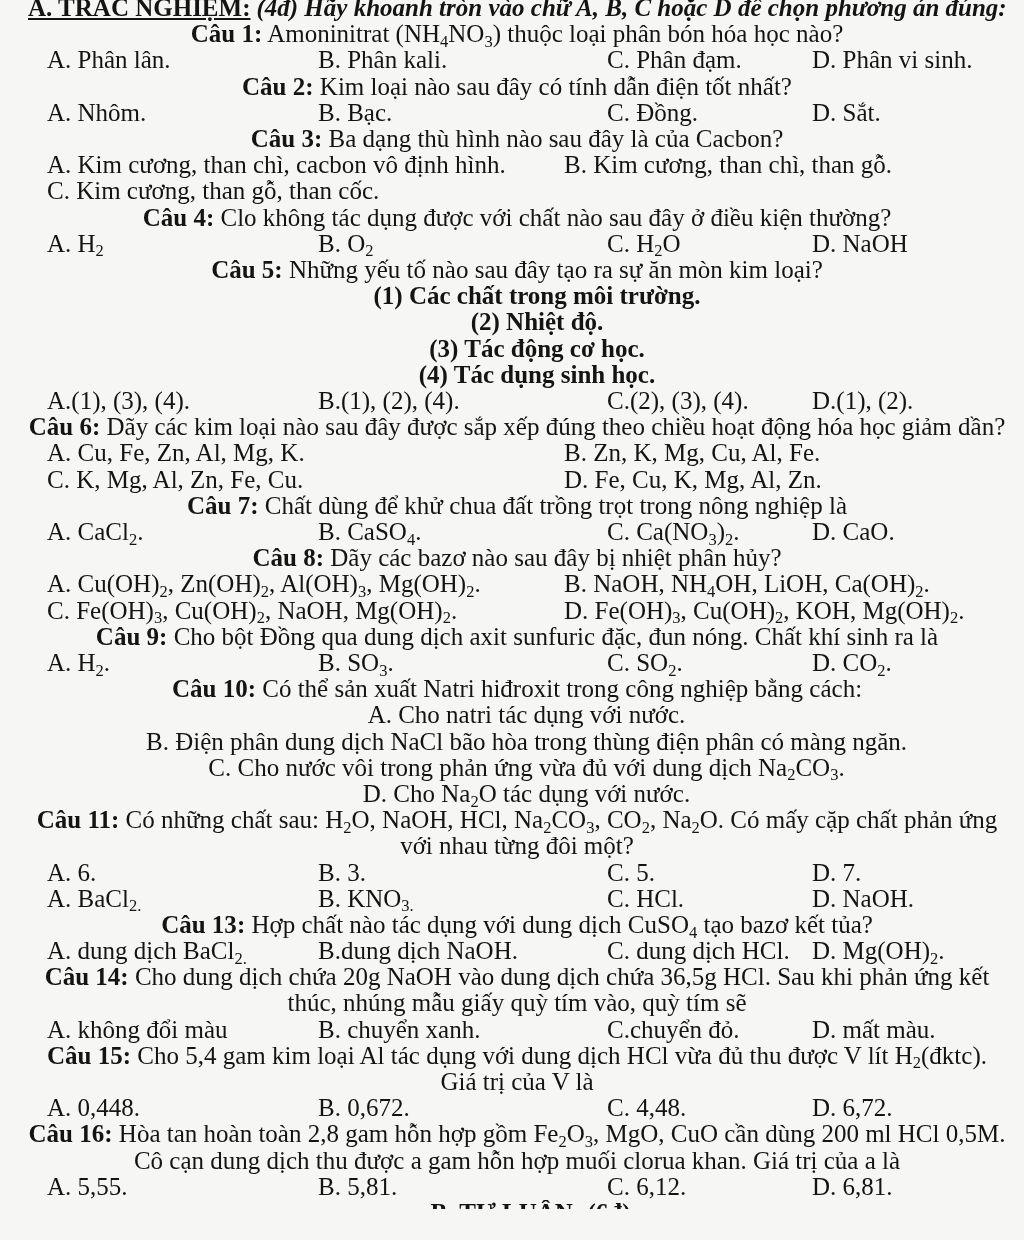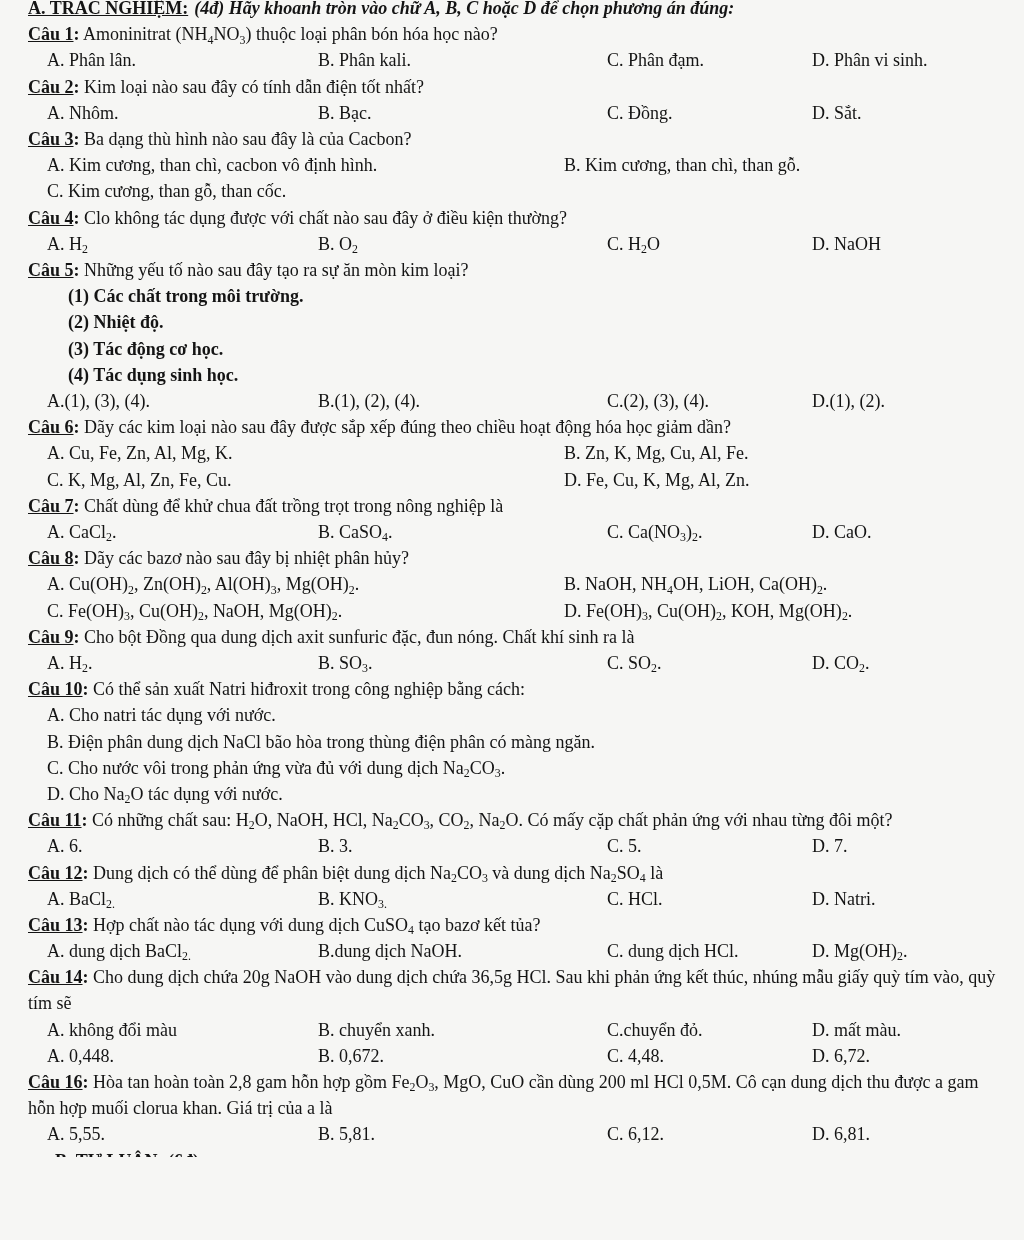--- a/index.html
+++ b/index.html
@@ -3,28 +3,28 @@
 <meta charset="utf-8">
 <style>
   html,body{margin:0;padding:0;}
   body{
     width:1024px;height:1240px;overflow:hidden;
     background:#f6f6f4;
     font-family:"Liberation Serif","DejaVu Serif",serif;
   }
   .page{
     position:relative;width:1024px;height:1240px;overflow:hidden;
-    color:#141414;font-size:18px;line-height:26.2px;
+    color:#141414;font-size:25px;line-height:26.2px;text-align:center;
   }
   .content{position:absolute;top:-5px;left:0;right:0;padding:0 18px 0 28px;}
   .hdr{white-space:nowrap;}
   .hlabel{font-weight:bold;text-decoration:underline;}
   .hnote{font-weight:bold;font-style:italic;margin-left:6px;}
   .qline{}
-  .qlabel{font-weight:bold;text-decoration:underline;}
+  .qlabel{font-weight:bold;}
   .qcolon{font-weight:bold;}
   .item{padding-left:40px;font-weight:bold;}
   .optline{padding-left:19px;}
   .optrow{position:relative;height:26.2px;}
   .opt{position:absolute;top:0;white-space:nowrap;}
   .c0{left:19px;}
   .c1{left:290px;}
   .c2{left:579px;}
   .c3{left:784px;}
   .g0{left:19px;}
@@ -142,26 +142,25 @@
         <div>
           <div class="qline"><span class="qlabel">Câu 11</span><span class="qcolon">:</span> Có những chất sau: H<sub>2</sub>O, NaOH, HCl, Na<sub>2</sub>CO<sub>3</sub>, CO<sub>2</sub>, Na<sub>2</sub>O. Có mấy cặp chất phản ứng với nhau từng đôi một?</div>
           <div class="optrow">
             <span class="opt c0">A. 6.</span>
             <span class="opt c1">B. 3.</span>
             <span class="opt c2">C. 5.</span>
             <span class="opt c3">D. 7.</span>
           </div>
         </div>
         <div>
-          <div class="qline"><span class="qlabel">Câu 12</span><span class="qcolon">:</span> Dung dịch có thể dùng để phân biệt dung dịch Na<sub>2</sub>CO<sub>3</sub> và dung dịch Na<sub>2</sub>SO<sub>4</sub> là</div>
           <div class="optrow">
             <span class="opt c0">A. BaCl<sub>2.</sub></span>
             <span class="opt c1">B. KNO<sub>3.</sub></span>
             <span class="opt c2">C. HCl.</span>
-            <span class="opt c3">D. Natri.</span>
+            <span class="opt c3">D. NaOH.</span>
           </div>
         </div>
         <div>
           <div class="qline"><span class="qlabel">Câu 13</span><span class="qcolon">:</span> Hợp chất nào tác dụng với dung dịch CuSO<sub>4</sub> tạo bazơ kết tủa?</div>
           <div class="optrow">
             <span class="opt c0">A. dung dịch BaCl<sub>2.</sub></span>
             <span class="opt c1">B.dung dịch NaOH.</span>
             <span class="opt c2">C. dung dịch HCl.</span>
             <span class="opt c3">D. Mg(OH)<sub>2</sub>.</span>
           </div>
@@ -169,20 +168,21 @@
         <div>
           <div class="qline"><span class="qlabel">Câu 14</span><span class="qcolon">:</span> Cho dung dịch chứa 20g NaOH vào dung dịch chứa 36,5g HCl. Sau khi phản ứng kết thúc, nhúng mẫu giấy quỳ tím vào, quỳ tím sẽ</div>
           <div class="optrow">
             <span class="opt c0">A. không đổi màu</span>
             <span class="opt c1">B. chuyển xanh.</span>
             <span class="opt c2">C.chuyển đỏ.</span>
             <span class="opt c3">D. mất màu.</span>
           </div>
         </div>
         <div>
+          <div class="qline"><span class="qlabel">Câu 15</span><span class="qcolon">:</span> Cho 5,4 gam kim loại Al tác dụng với dung dịch HCl vừa đủ thu được V lít H<sub>2</sub>(đktc). Giá trị của V là</div>
           <div class="optrow">
             <span class="opt c0">A. 0,448.</span>
             <span class="opt c1">B. 0,672.</span>
             <span class="opt c2">C. 4,48.</span>
             <span class="opt c3">D. 6,72.</span>
           </div>
         </div>
         <div>
           <div class="qline"><span class="qlabel">Câu 16</span><span class="qcolon">:</span> Hòa tan hoàn toàn 2,8 gam hỗn hợp gồm Fe<sub>2</sub>O<sub>3</sub>, MgO, CuO cần dùng 200 ml HCl 0,5M. Cô cạn dung dịch thu được a gam hỗn hợp muối clorua khan. Giá trị của a là</div>
           <div class="optrow">

